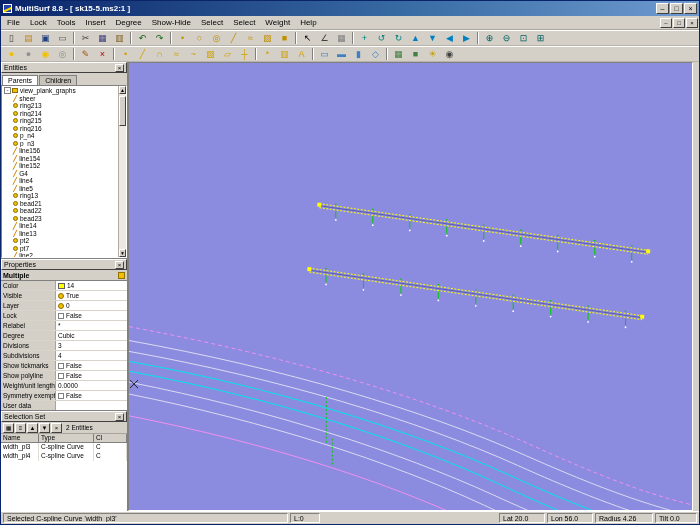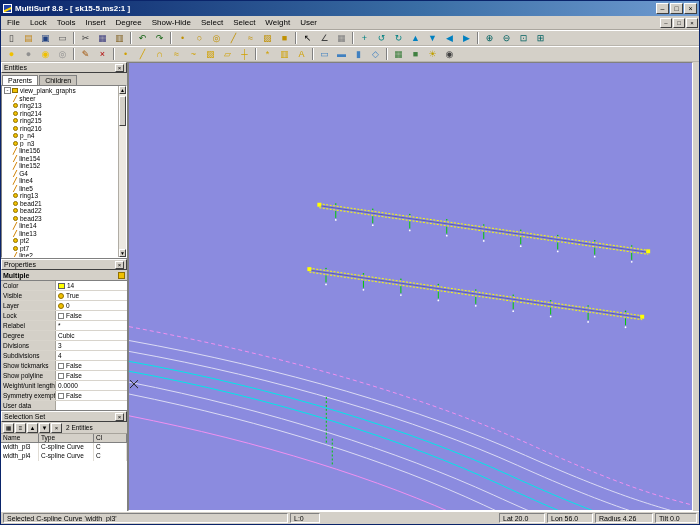--- a/index.html
+++ b/index.html
@@ -104,21 +104,21 @@
   <span class="menu-items">
       <span class="menu-item">File</span>
       <span class="menu-item">Lock</span>
       <span class="menu-item">Tools</span>
       <span class="menu-item">Insert</span>
       <span class="menu-item">Degree</span>
       <span class="menu-item">Show-Hide</span>
       <span class="menu-item">Select</span>
       <span class="menu-item">Select</span>
       <span class="menu-item">Weight</span>
-      <span class="menu-item">User</span>
+      <span class="menu-item">Help</span>
     </span>
   <span class="spacer"></span>
   <span class="mdi-btn">–</span>
   <span class="mdi-btn">□</span>
   <span class="mdi-btn">×</span>
 </div>
 
 <div class="toolbar" id="toolbar-main">
     <span class="tb-btn">
       <span class="tb-glyph" style="color: rgb(64, 64, 64);">▯</span>

